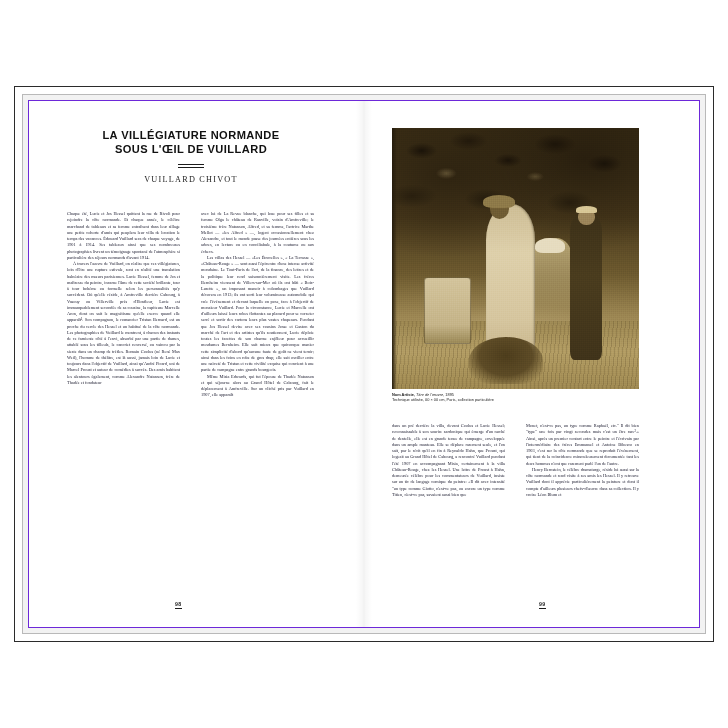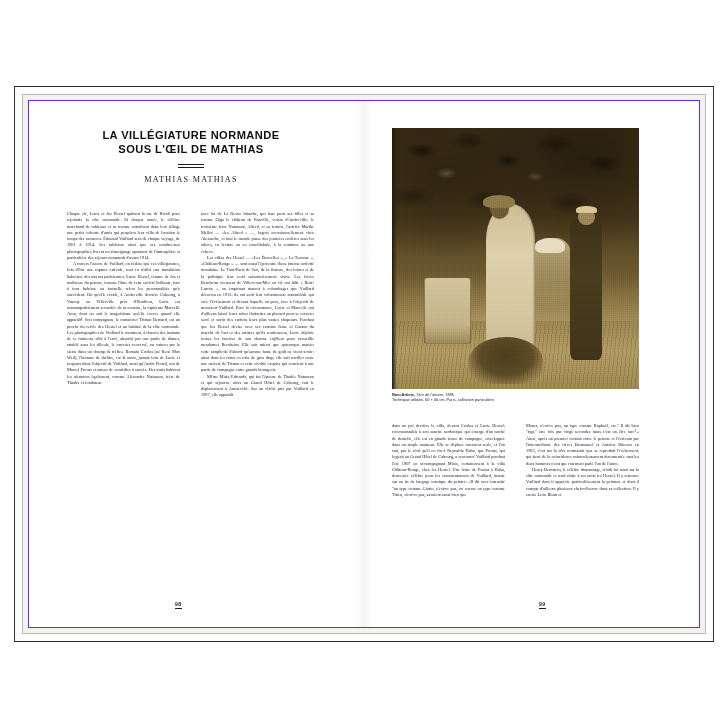--- a/index.html
+++ b/index.html
@@ -324,24 +324,24 @@
 <div id="spread-frame"></div>
 <div id="page-block-edge"></div>
 
 <div id="spread-pages">
 
   <div class="page" id="page-left">
 
     <div id="article-head">
       <h1 id="article-title">
         <span>LA VILLÉGIATURE NORMANDE</span><br>
-        <span>SOUS L'ŒIL DE MATHIAS</span>
+        <span>SOUS L'ŒIL DE VUILLARD</span>
       </h1>
       <div id="title-rule"></div>
-      <p id="article-author">MATHIAS MATHIAS</p>
+      <p id="article-author">VUILLARD CHIVOT</p>
     </div>
 
     <div class="col" id="col-1">
       <p class="noindent">Chaque été, Lucie et Jos Hessel quittent la rue de Rivoli pour rejoindre la côte normande. Et chaque année, le célèbre marchand de tableaux et sa femme entraînent dans leur sillage une petite cohorte d'amis qui peuplera leur villa de location le temps des vacances. Édouard Vuillard sera de chaque voyage, de 1901 à 1914. Ses tableaux ainsi que ses nombreuses photographies livrent un témoignage spontané de l'atmosphère si particulière des séjours normands d'avant 1914.</p>
       <p>À travers l'œuvre de Vuillard, on réalise que ces villégiatures, loin d'être une rupture estivale, sont en réalité une translation balnéaire des mœurs parisiennes. Lucie Hessel, femme de Jos et maîtresse du peintre, incarne l'âme de cette société brillante, tour à tour bohème ou formelle selon les personnalités qu'y succèdent. Où qu'elle réside, à Amfreville derrière Cabourg, à Vasouy ou Villerville près d'Honfleur, Lucie est immanquablement secondée de sa cousine, la capiteuse Marcelle Aron, dont on sait le magnétisme qu'elle exerce quand elle apparaît¹. Son compagnon, le romancier Tristan Bernard, est un proche du cercle des Hessel et un habitué de la côte normande. Les photographies de Vuillard le montrent, à chacun des instants de ce farniente côté à l'envi, absorbé par une partie de dames, attablé sous les tilleuls, le cancriet renversé, ou vaincu par la sieste dans un champ de trèfles. Romain Coolus (né René Max Weil), l'homme de théâtre, est là aussi, jamais loin de Lucie et toujours dans l'objectif de Vuillard, ainsi qu'André Picard, uni de Marcel Proust et auteur de comédies à succès. Des amis habitent les alentours également, comme Alexandre Natanson, frère de Thadée et fondateur</p>
     </div>
 
     <div class="col" id="col-2">
       <p class="noindent">avec lui de La Revue blanche, qui loue pour ses filles et sa femme Olga le château de Ranville, voisin d'Amfreville; le troisième frère Natanson, Alfred, et sa femme, l'actrice Marthe Mellot — «les Alfred » —, logent occasionnellement chez Alexandre, et tout le monde passe des journées entières sous les arbres, en lecture ou en conciliabule, à la coutume ou aux échecs.</p>
       <p>Les villas des Hessel — «Les Étrocelles », « La Terrasse », «Château-Rouge » — sont aussi l'épicentre d'une intense activité mondaine. Le Tout-Paris de l'art, de la finance, des lettres et de la politique leur rend saisonnièrement visite. Les frères Bernheim viennent de Villers-sur-Mer où ils ont bâti « Bois-Lurette », un imposant manoir à colombages que Vuillard décorera en 1913; ils ont sorti leur volumineuse automobile qui crée l'événement et devant laquelle on pose, face à l'objectif de monsieur Vuillard. Pour la circonstance, Lucie et Marcelle ont d'ailleurs laissé leurs robes flottantes au placard pour se corseter serré et sortir des cartons leurs plus vastes chapeaux. Pendant que Jos Hessel devise avec ses cousins Josse et Gaston du marché de l'art et des artistes qu'ils soutiennent, Lucie déploie toutes les facettes de son charme enjôleur pour accueillir mesdames Bernheim. Elle sait mieux que quiconque manier cette simplicité d'abord qu'aucune faute de goût ne vient ternir; ainsi dans les foins en robe de gros drap, elle sait osciller entre une naïveté de Tristan et cette civilité exquise qui convient à une partie de campagne entre grands bourgeois.</p>

